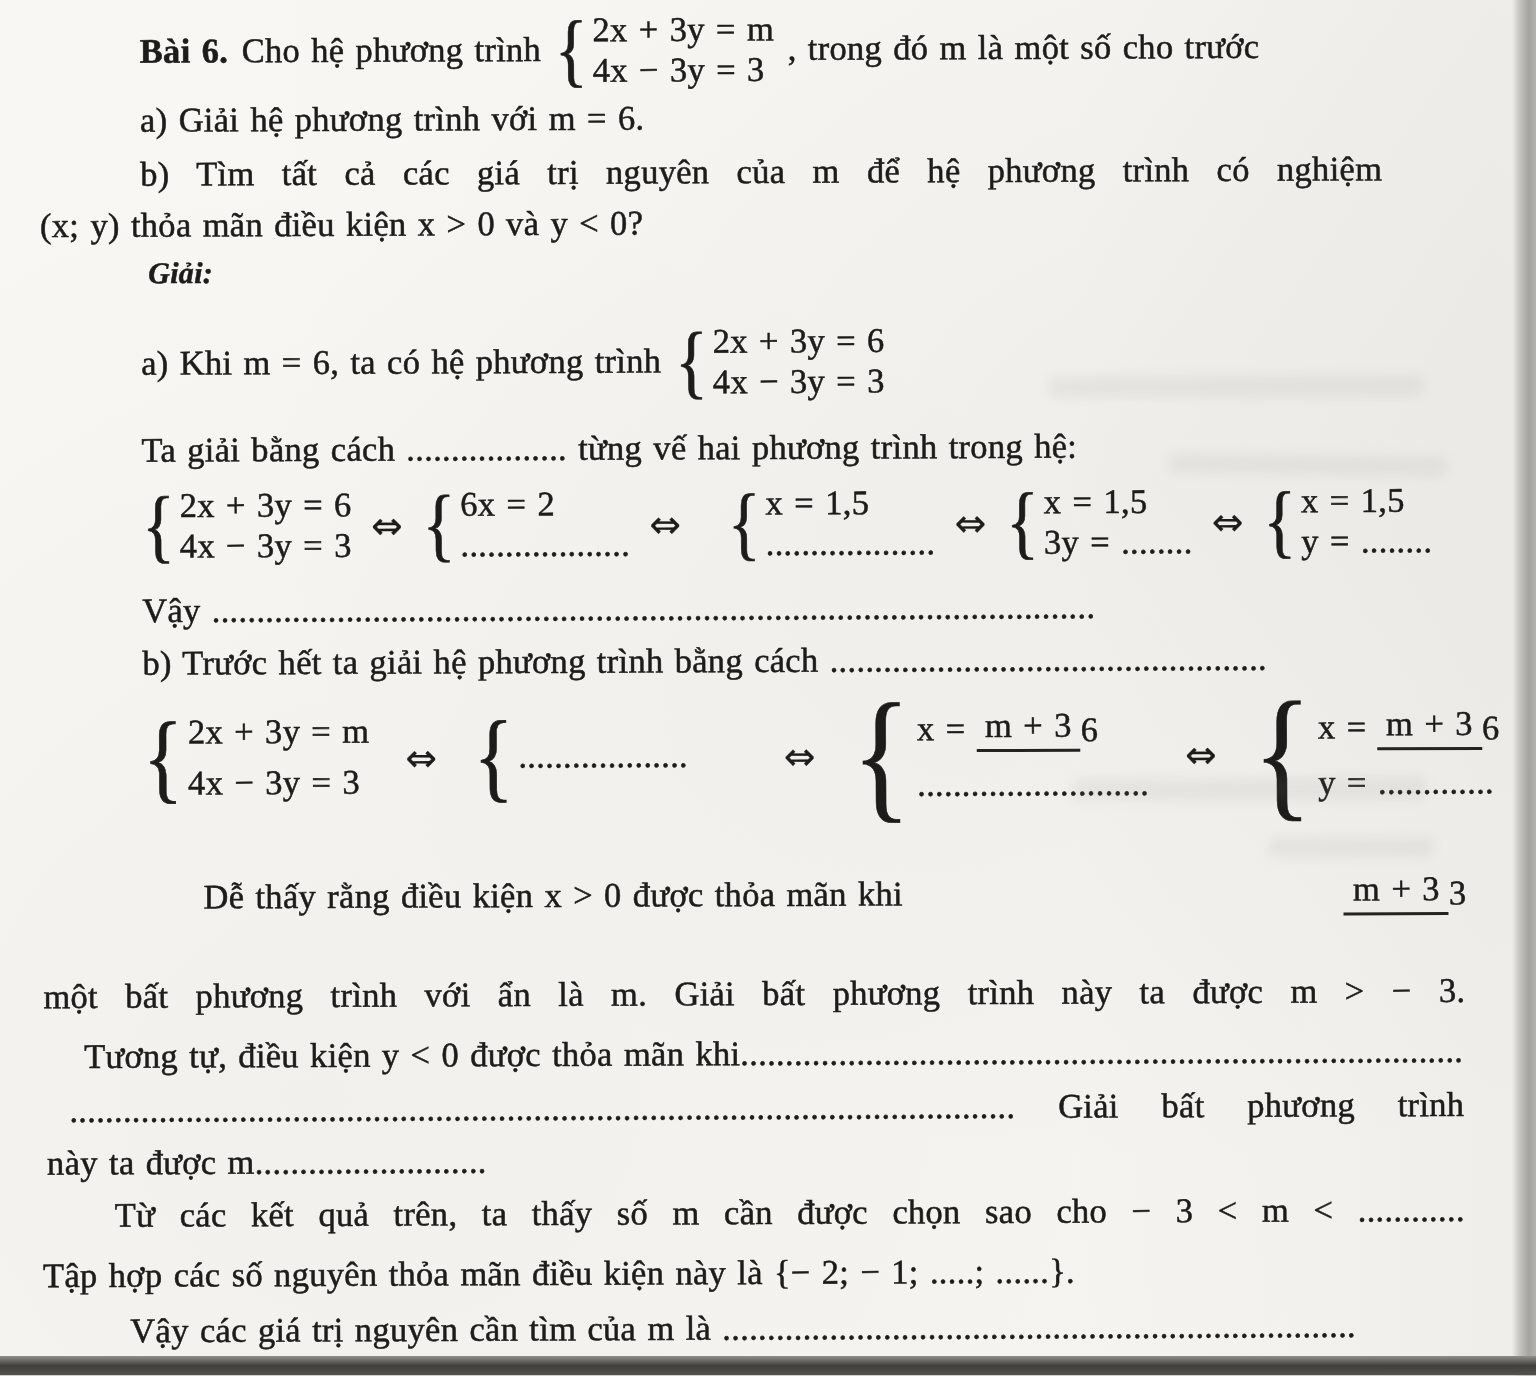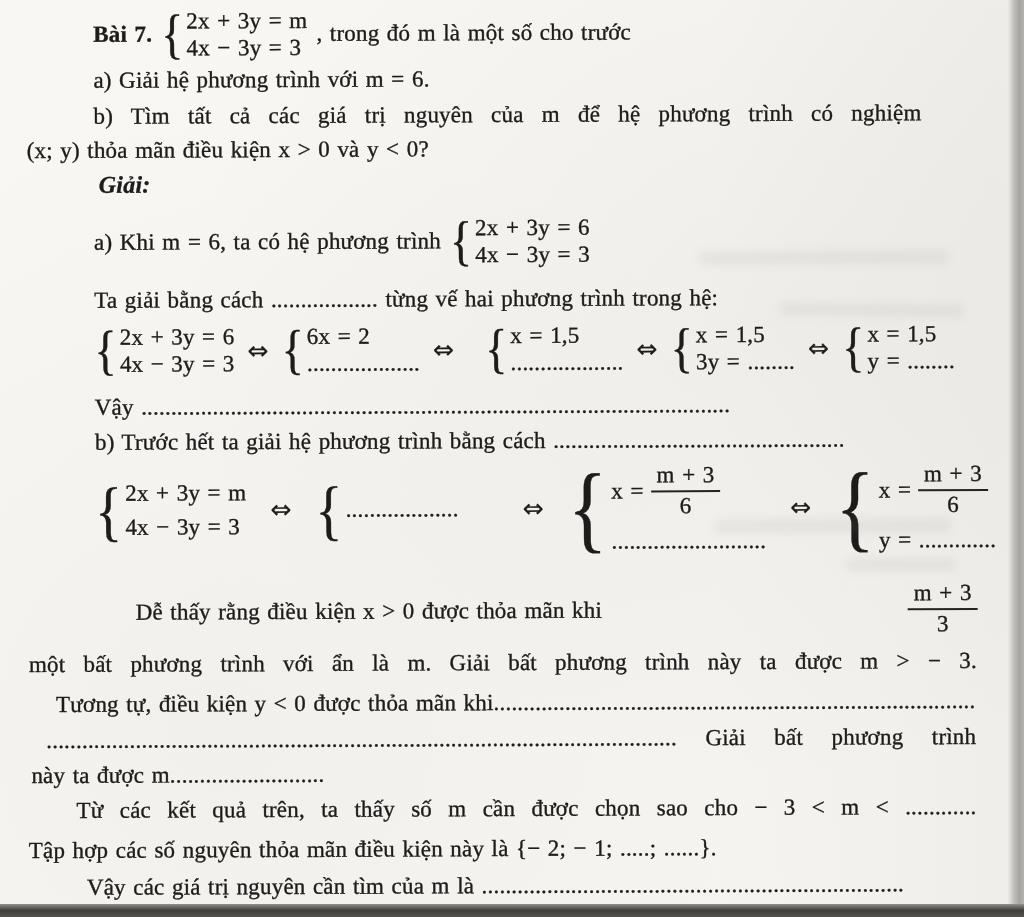--- a/index.html
+++ b/index.html
@@ -13,36 +13,36 @@
     font-family:"Liberation Serif","DejaVu Serif",serif;
     color:#1d1c1a;
     -webkit-text-stroke:0.35px #1d1c1a;
     word-spacing:1.5px;
     letter-spacing:0.2px;
   }
   .page { position:absolute; inset:0; transform:rotate(-0.25deg); transform-origin:50% 50%; }
   .line { position:absolute; font-size:23px; white-space:nowrap; }
   .just { white-space:normal; text-align:justify; text-align-last:justify; }
   .b  { font-weight:bold; }
-  .bi { font-weight:bold; font-style:italic; font-size:24px; }
+  .bi { font-weight:bold; font-style:italic; font-size:20px; }
 
   .flexline { display:flex; align-items:center; gap:9px; }
 
   .sys  { display:inline-flex; align-items:center; }
   .rows { display:inline-flex; flex-direction:column; justify-content:center; }
   .brace { line-height:1; transform:scaleY(1.18); transform-origin:50% 50%; font-weight:400; }
   .sys2  .brace { font-size:46px; margin-right:3px; }
   .sys2  .row   { line-height:27px; }
   .sys2b .brace { font-size:56px; margin-right:3px; }
   .sys2b .row   { line-height:34px; }
   .sysT  .brace { font-size:82px; margin-right:4px; }
   .sysT  .row2  { margin-top:9px; line-height:25px; }
 
   .frow { display:flex; align-items:center; gap:7px; }
-  .frac { display:inline-flex; flex-direction:column; align-items:center; vertical-align:middle; }
+  .frac { display:inline-flex; flex-direction:row; align-items:center; vertical-align:middle; }
   .frac .num { padding:0 6px 2px; border-bottom:2px solid #242321; }
   .frac .den { padding-top:1px; }
 
   .arrow { font-family:"DejaVu Sans",sans-serif; font-size:25px; -webkit-text-stroke:0.2px #1d1c1a; }
 
   .chain { display:flex; align-items:center; }
   .chain-a { gap:13px; }
   .chain-b { gap:24px; }
 
   .spread { display:flex; align-items:center; justify-content:space-between; }
@@ -56,21 +56,22 @@
     background:linear-gradient(to bottom,#918f8b 0%,#403f3c 50%,#55534f 100%);
   }
   .bleed { position:absolute; background:#84837f; opacity:0.10; filter:blur(4px); border-radius:4px; }
 </style>
 </head>
 <body>
 
 <div class="page">
 
   <div class="line flexline" style="top:6px; left:95px;">
-    <span class="b">Bài 7.</span>
+    <span class="b">Bài 6.</span>
+    <span>Cho hệ phương trình</span>
     <span class="sys sys2">
       <span class="brace">{</span>
       <span class="rows">
         <span class="row">2x + 3y = m</span>
         <span class="row">4x − 3y = 3</span>
       </span>
     </span>
     <span>, trong đó m là một số cho trước</span>
   </div>
 

